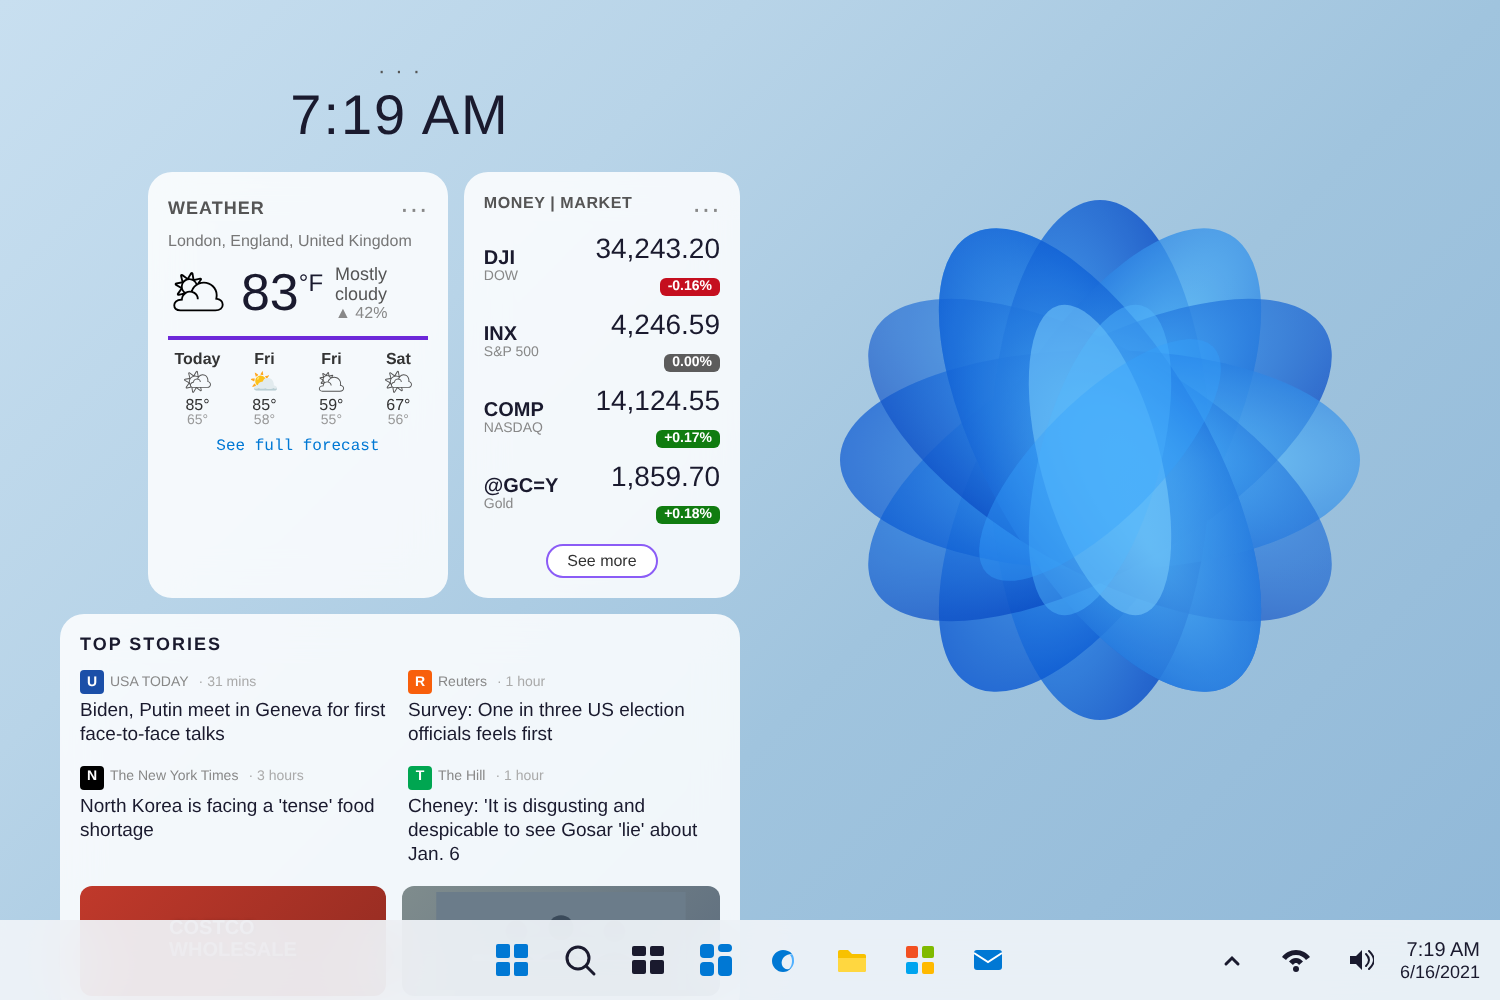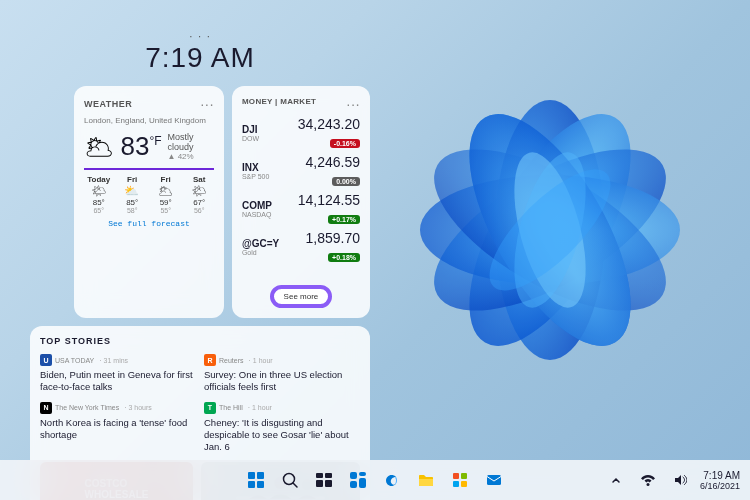--- a/index.html
+++ b/index.html
@@ -190,27 +190,27 @@
       font-size: 7px;
       padding: 1px 4px;
       border-radius: 3px;
       font-weight: 600;
     }
     .badge-red { background: #c50f1f; color: white; }
     .badge-neutral { background: #5c5c5c; color: white; }
     .badge-green { background: #107c10; color: white; }
     .see-more-btn {
       background: white;
-      border: 4px solid #8b5cf6;
+      border: 1px solid #8b5cf6;
       border-radius: 12px;
       padding: 3px 10px;
       font-size: 8px;
       color: #333;
       display: block;
-      margin: 21px auto 0;
+      margin: 8px auto 0;
       cursor: pointer;
     }
 
     
     .news-section {
       background: rgba(255,255,255,0.85);
       backdrop-filter: blur(10px);
       border-radius: 12px;
       padding: 10px;
     }

